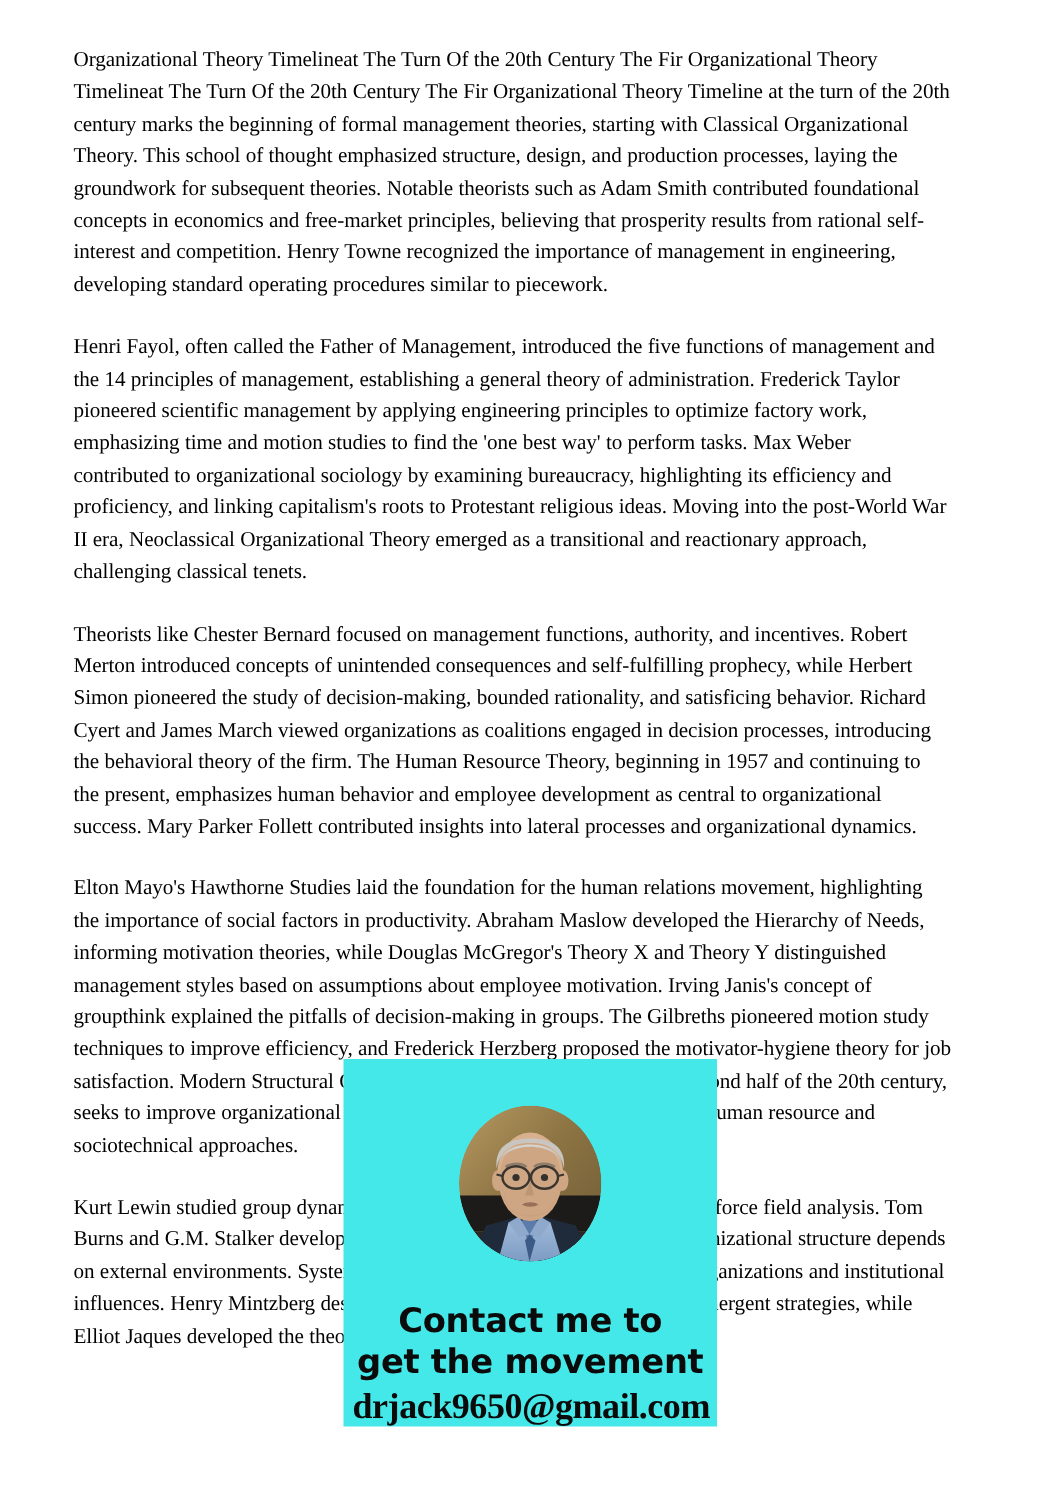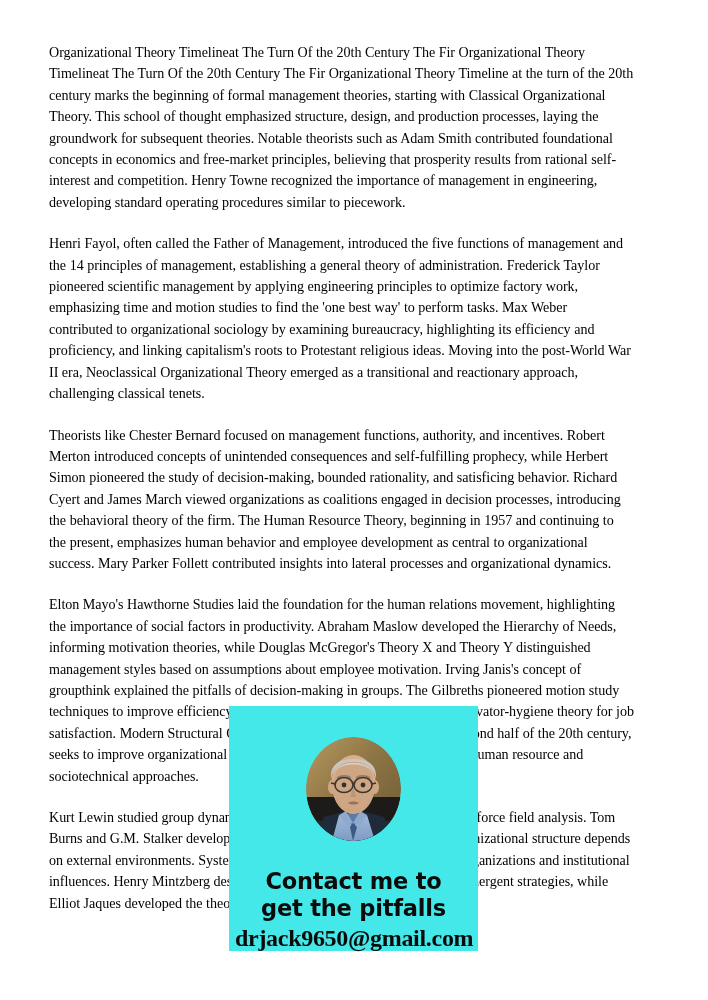--- a/index.html
+++ b/index.html
@@ -23,21 +23,20 @@
     width: 708px;
     height: 1000px;
     background: #ffffff;
   }
 
   #doc-body {
     position: absolute;
     left: 49px;
     top: 30px;
     width: 585px;
-    margin-top: 12px;
   }
 
   .para {
     font-family: "Liberation Serif", "DejaVu Serif", serif;
     font-size: 14.1px;
     line-height: 21.4px;
     color: #000000;
     text-align: left;
     margin: 0 0 20px 0;
     letter-spacing: -0.05px;
@@ -157,19 +156,19 @@
           <ellipse cx="57" cy="48" rx="2.4" ry="2.4" fill="#34312c"></ellipse>
           <path d="M47.5 50 L44 60 L50 60 Z" fill="#bd9573"></path>
           <path d="M42 66 C45 64 50 64 53 66 C50 68 45 68 42 66 Z" fill="#9c6f59"></path>
           <path d="M30 58 C30 68 38 74 47.5 74 C57 74 65 68 65 58 C63 70 56 73 47.5 73 C39 73 32 70 30 58 Z" fill="#c39f7e" opacity="0.55"></path>
         </g>
       </svg>
     </div>
 
     <div id="contact-lines">
       <div class="contact-head">Contact me to</div>
-      <div class="contact-head">get the pitfalls</div>
+      <div class="contact-head">get the movement</div>
       <div class="contact-email">drjack9650@gmail.com</div>
     </div>
 
   </div>
 
 </div>
 
 </body></html>

